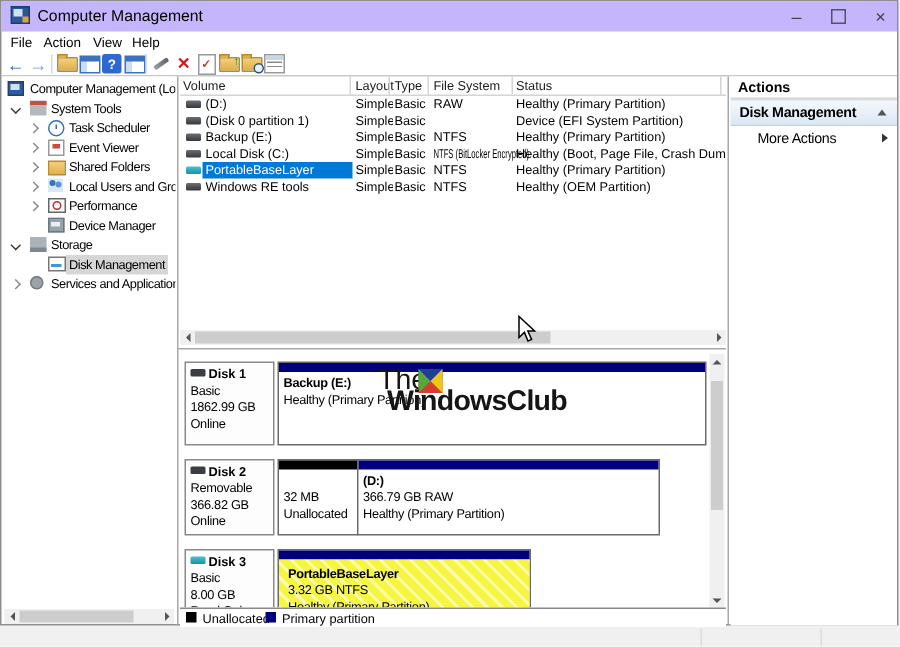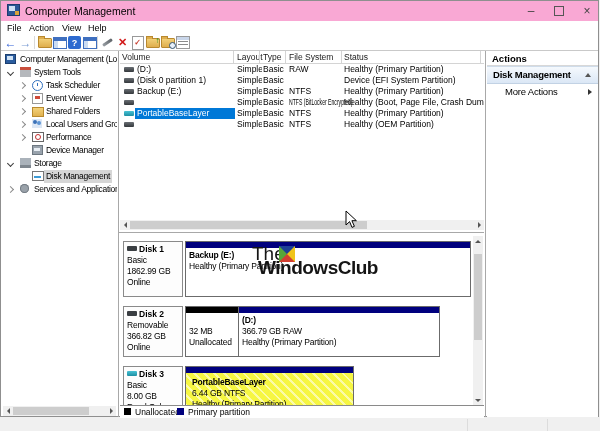--- a/index.html
+++ b/index.html
@@ -1,21 +1,21 @@
 <!DOCTYPE html>
 <html><head>
 <meta charset="utf-8">
 <style>
   html,body{margin:0;padding:0}
   body{width:600px;height:431px;background:#f0f0f0;font-family:"Liberation Sans",sans-serif;position:relative;overflow:hidden;font-size:8.5px;color:#000}
   #win{position:absolute;left:0;top:0;width:597px;height:415px;background:#fff;border:1px solid #8f8f8f}
   .hl{position:absolute;height:1px;background:#a8a8a8}
   .vl{position:absolute;width:1px;background:#a8a8a8}
   
-  #titlebar{position:absolute;left:0;top:0;width:597px;height:20px;background:#f9a8d4}
+  #titlebar{position:absolute;left:0;top:0;width:597px;height:20px;background:#c4b5fd}
   #appicon{position:absolute;left:6px;top:3px;width:13px;height:12px;background:#2b5797;box-shadow:inset 0 0 0 1px #1d3c6e}
   #appicon::after{content:"";position:absolute;left:2px;top:2px;width:6px;height:5px;background:#cfe2f5}
   #appicon::before{content:"";position:absolute;right:1px;bottom:1px;width:4px;height:4px;background:#d9a33b}
   #title{position:absolute;left:24px;top:4px;font-size:10.5px}
   .wbtn{position:absolute;top:0;width:24px;height:19px;display:flex;align-items:center;justify-content:center;color:#444;font-size:12px}
   #btn-max span{width:8px;height:8px;border:1px solid #555}
   
   .mitem{position:absolute;top:21px;height:13px;line-height:13px;font-size:9px;padding:0 3px}
   
   .tbtn{position:absolute;top:34px;width:15px;height:15px;display:flex;align-items:center;justify-content:center;font-size:11px}
@@ -280,35 +280,37 @@
   <div class="vrow" style="top:85px">
     <span class="vicon"></span>
     <span class="vcell vname" style="left:17px;width:96px">Backup (E:)</span>
     <span class="vcell" style="left:117px;width:25px">Simple</span>
     <span class="vcell" style="left:143px;width:25px">Basic</span>
     <span class="vcell" style="left:169px;width:54px">NTFS</span>
     <span class="vcell" style="left:224px;width:140px">Healthy (Primary Partition)</span>
   </div>
   <div class="vrow" style="top:96px">
     <span class="vicon"></span>
+    <span class="vcell vname" style="left:17px;width:96px">Local Disk (C:)</span>
     <span class="vcell" style="left:117px;width:25px">Simple</span>
     <span class="vcell" style="left:143px;width:25px">Basic</span>
     <span class="vcell squeeze" style="left:169px;width:90px">NTFS (BitLocker Encrypted)</span>
     <span class="vcell" style="left:224px;width:140px">Healthy (Boot, Page File, Crash Dump, Prim</span>
   </div>
   <div class="vrow" style="top:107px">
     <span class="vicon teal"></span>
     <span class="vcell vname sel" style="left:17px;width:96px">PortableBaseLayer</span>
     <span class="vcell" style="left:117px;width:25px">Simple</span>
     <span class="vcell" style="left:143px;width:25px">Basic</span>
     <span class="vcell" style="left:169px;width:54px">NTFS</span>
     <span class="vcell" style="left:224px;width:140px">Healthy (Primary Partition)</span>
   </div>
   <div class="vrow" style="top:118px">
     <span class="vicon"></span>
+    <span class="vcell vname" style="left:17px;width:96px">Windows RE tools</span>
     <span class="vcell" style="left:117px;width:25px">Simple</span>
     <span class="vcell" style="left:143px;width:25px">Basic</span>
     <span class="vcell" style="left:169px;width:54px">NTFS</span>
     <span class="vcell" style="left:224px;width:140px">Healthy (OEM Partition)</span>
   </div>
 
   <div class="sb" style="left:119px;top:219px;width:364px;height:10px">
     <span class="tri l"></span>
     <div class="sb-thumb" style="left:10px;top:1px;width:237px;height:8px"></div>
     <span class="tri r"></span>
@@ -363,21 +365,21 @@
       <div class="dlabel" style="top:0;height:46px">
         <div class="dl-head"><span class="dicon teal"></span><span>Disk 3</span></div>
         <div class="dl-line">Basic</div>
         <div class="dl-line">8.00 GB</div>
         <div class="dl-line">Read Only</div>
       </div>
       <div class="part" style="left:65px;top:0;width:167px;height:46px">
         <div class="band navy"></div>
         <div class="pbody hatch">
           <div class="p-title" style="padding:2px 0 0 3px">PortableBaseLayer</div>
-          <div class="p-line" style="padding-left:3px">6.44 GB NTFS</div>
+          <div class="p-line" style="padding-left:3px">3.32 GB NTFS</div>
           <div class="p-line" style="padding-left:3px">Healthy (Primary Partition)</div>
         </div>
       </div>
     </div>
   </div>
 
   <div class="sb" style="left:472px;top:235px;width:10px;height:169px">
     <span class="tri u"></span>
     <div class="sb-thumb" style="left:1px;top:18px;width:8px;height:86px"></div>
     <span class="tri d"></span>

